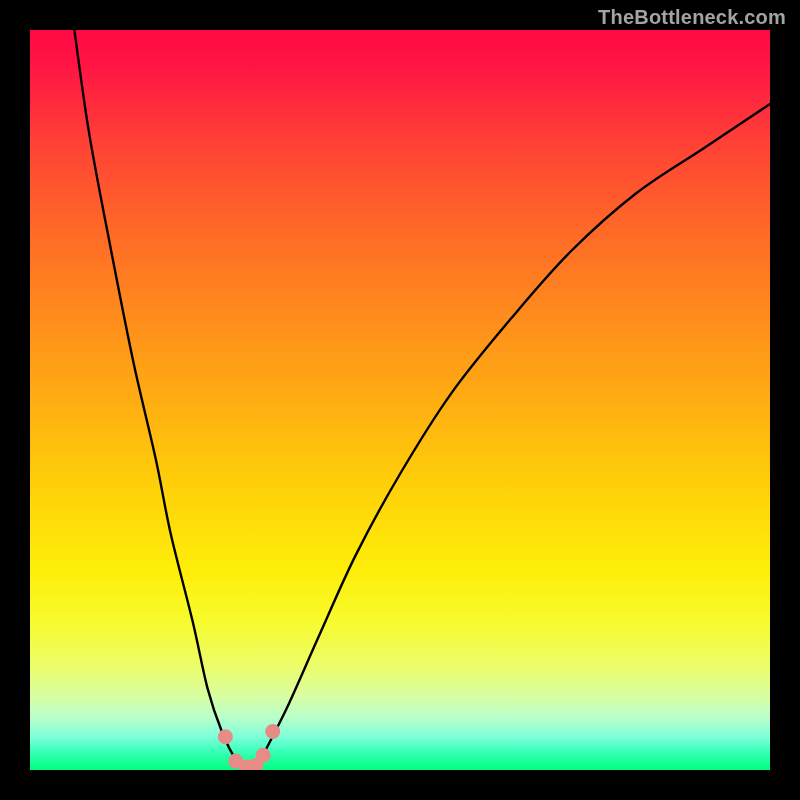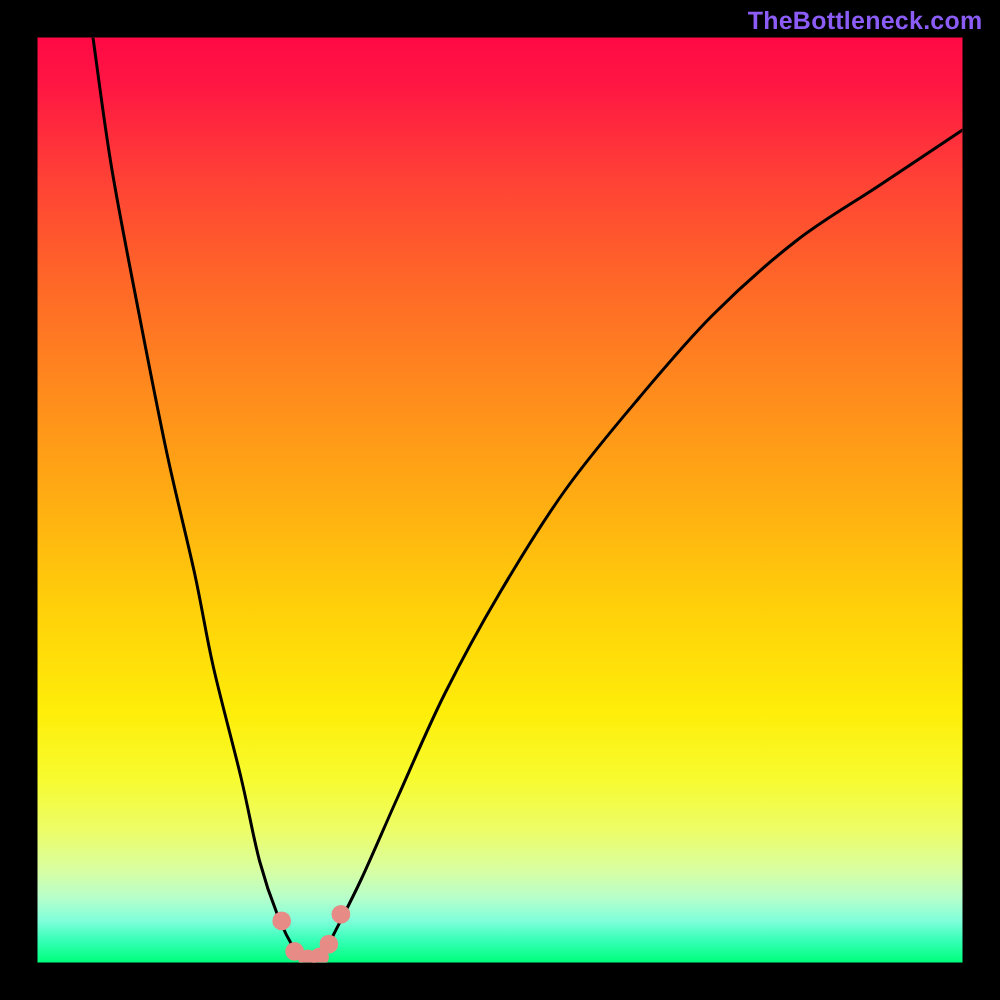--- a/index.html
+++ b/index.html
@@ -41,21 +41,21 @@
       #00ff7c 100%
     );
   }
   .watermark {
     position: absolute;
     top: 6px;
     right: 14px;
     font-family: Arial, Helvetica, sans-serif;
     font-size: 20px;
     font-weight: 600;
-    color: #8b5cf6;
+    color: #a3a3a3;
     letter-spacing: 0.2px;
   }
   svg.curve {
     position: absolute;
     left: 0;
     top: 0;
     width: 740px;
     height: 740px;
   }
   .dot {

